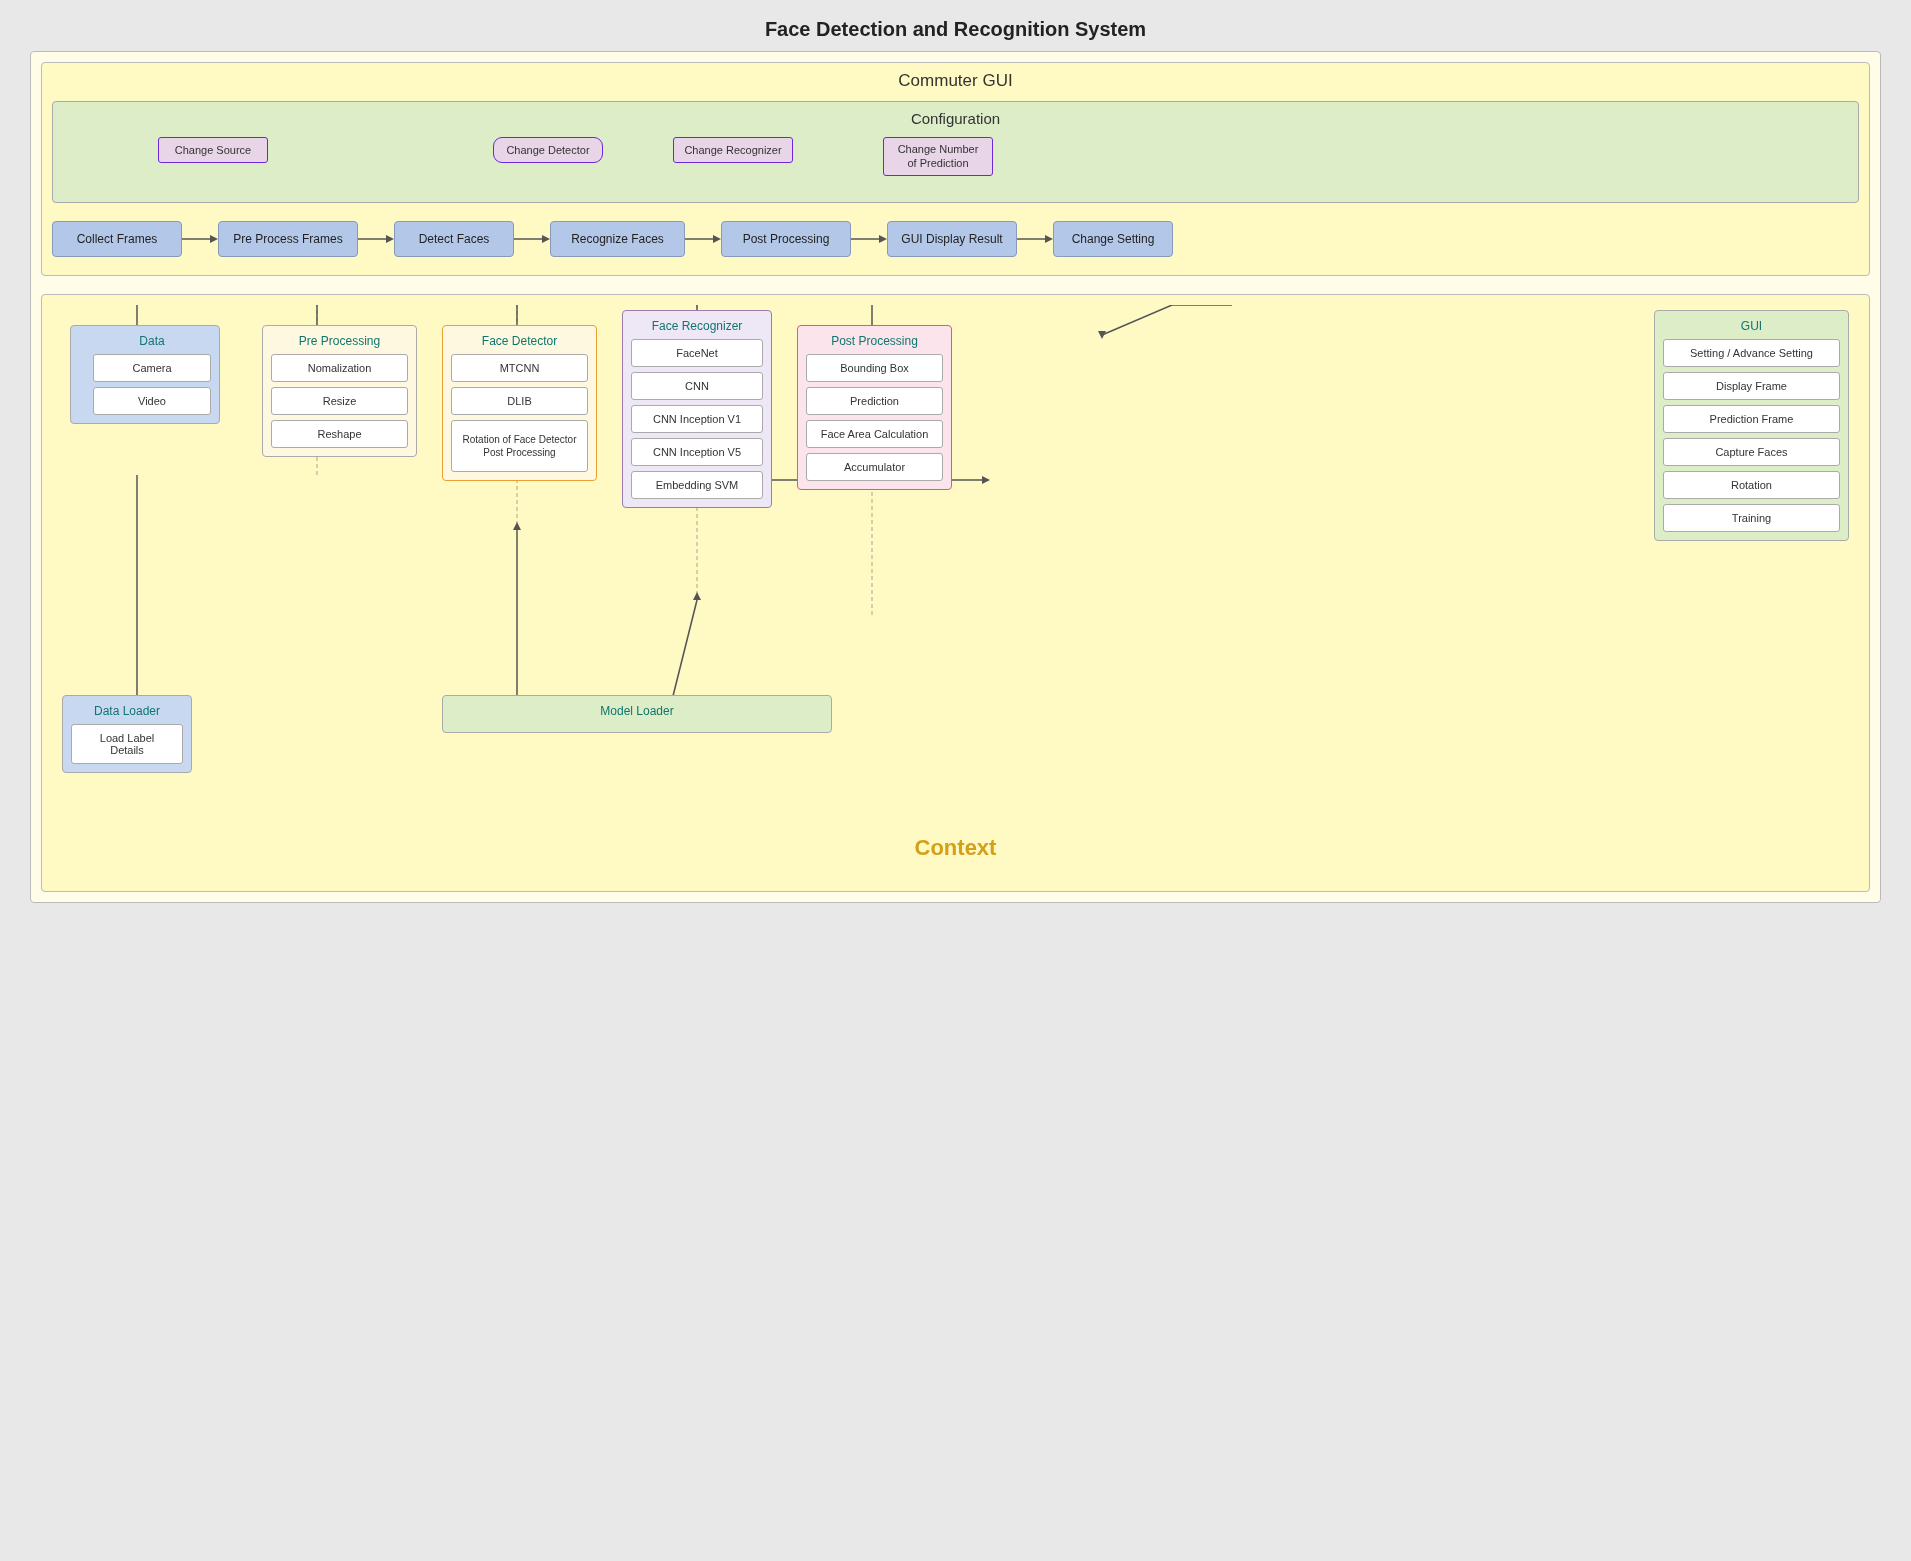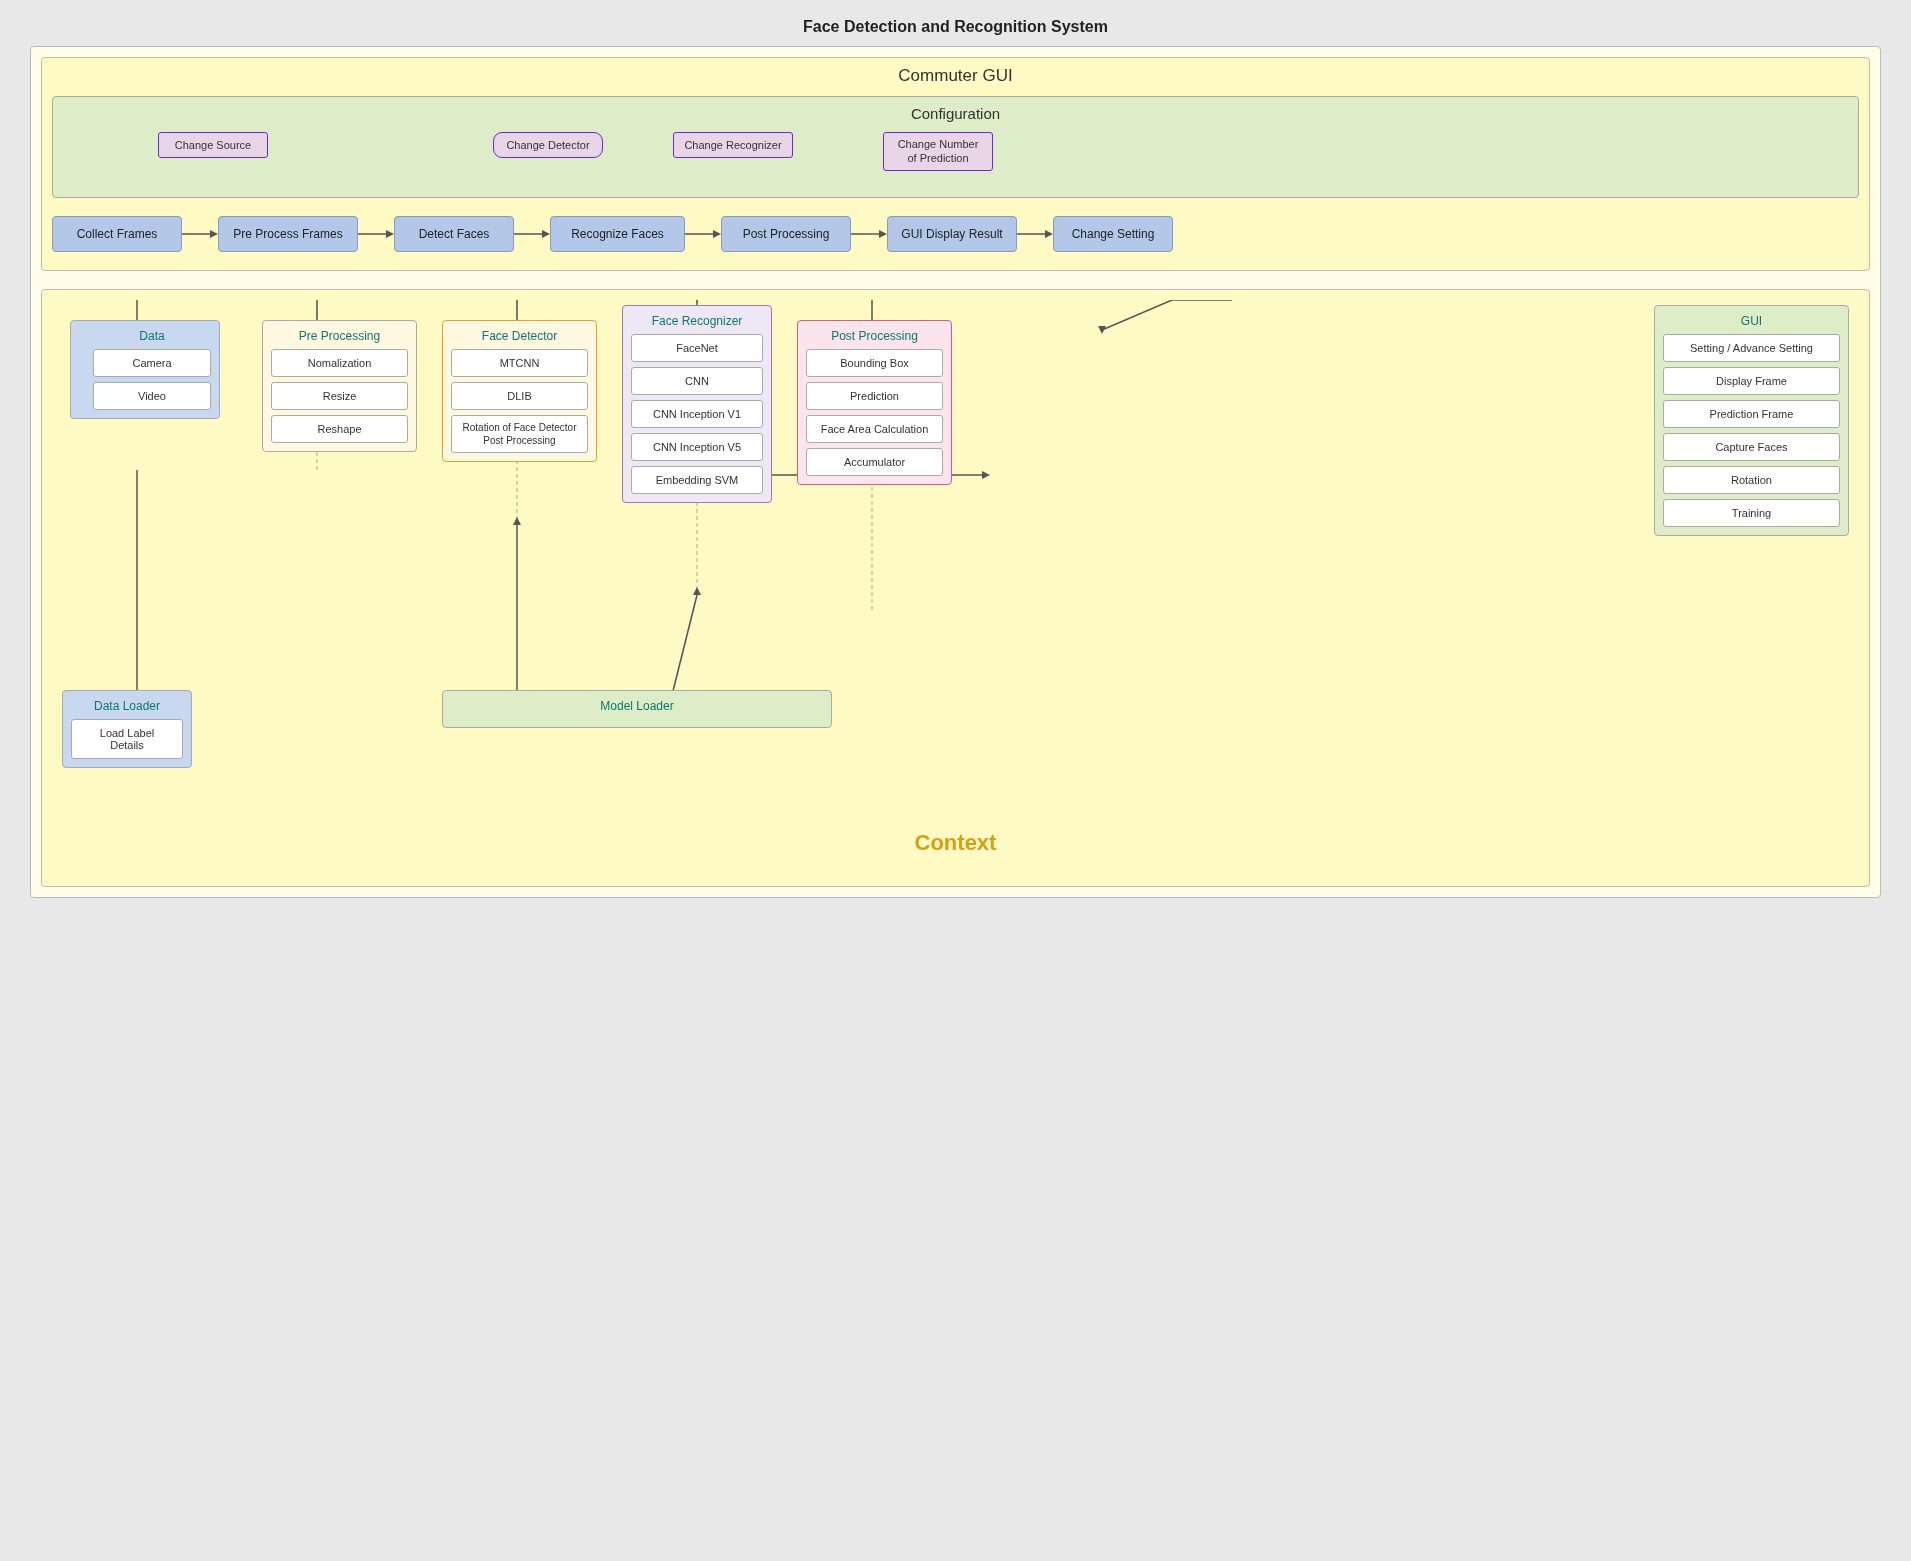--- a/index.html
+++ b/index.html
@@ -5,21 +5,21 @@
     * { box-sizing: border-box; margin: 0; padding: 0; }
     body {
       background: #e8e8e8;
       font-family: Arial, sans-serif;
       font-size: 12px;
       width: 1911px;
       min-height: 1561px;
     }
     .page-title {
       text-align: center;
-      font-size: 16px;
+      font-size: 20px;
       font-weight: bold;
       padding: 18px 0 10px 0;
       color: #222;
     }
     .outer-wrapper {
       margin: 0 30px 30px 30px;
       background: #fffde7;
       border: 1.5px solid #bbb;
       border-radius: 4px;
       padding: 10px;
@@ -349,21 +349,21 @@
         <div class="sub-box-label">Pre Processing</div>
         <div class="inner-box">Nomalization</div>
         <div class="inner-box">Resize</div>
         <div class="inner-box">Reshape</div>
       </div>
 
       <div class="sub-box facedet-box">
         <div class="sub-box-label">Face Detector</div>
         <div class="inner-box">MTCNN</div>
         <div class="inner-box">DLIB</div>
-        <div class="inner-box" style="font-size:10px;padding:5px 8px;line-height:1.3;">Rotation of Face Detector Post Processing</div>
+        <div class="inner-box" style="font-size:10px;padding:12px 8px;line-height:1.3;">Rotation of Face Detector Post Processing</div>
       </div>
 
       <div class="sub-box facerec-box">
         <div class="sub-box-label">Face Recognizer</div>
         <div class="inner-box">FaceNet</div>
         <div class="inner-box">CNN</div>
         <div class="inner-box">CNN Inception V1</div>
         <div class="inner-box">CNN Inception V5</div>
         <div class="inner-box">Embedding SVM</div>
       </div>

